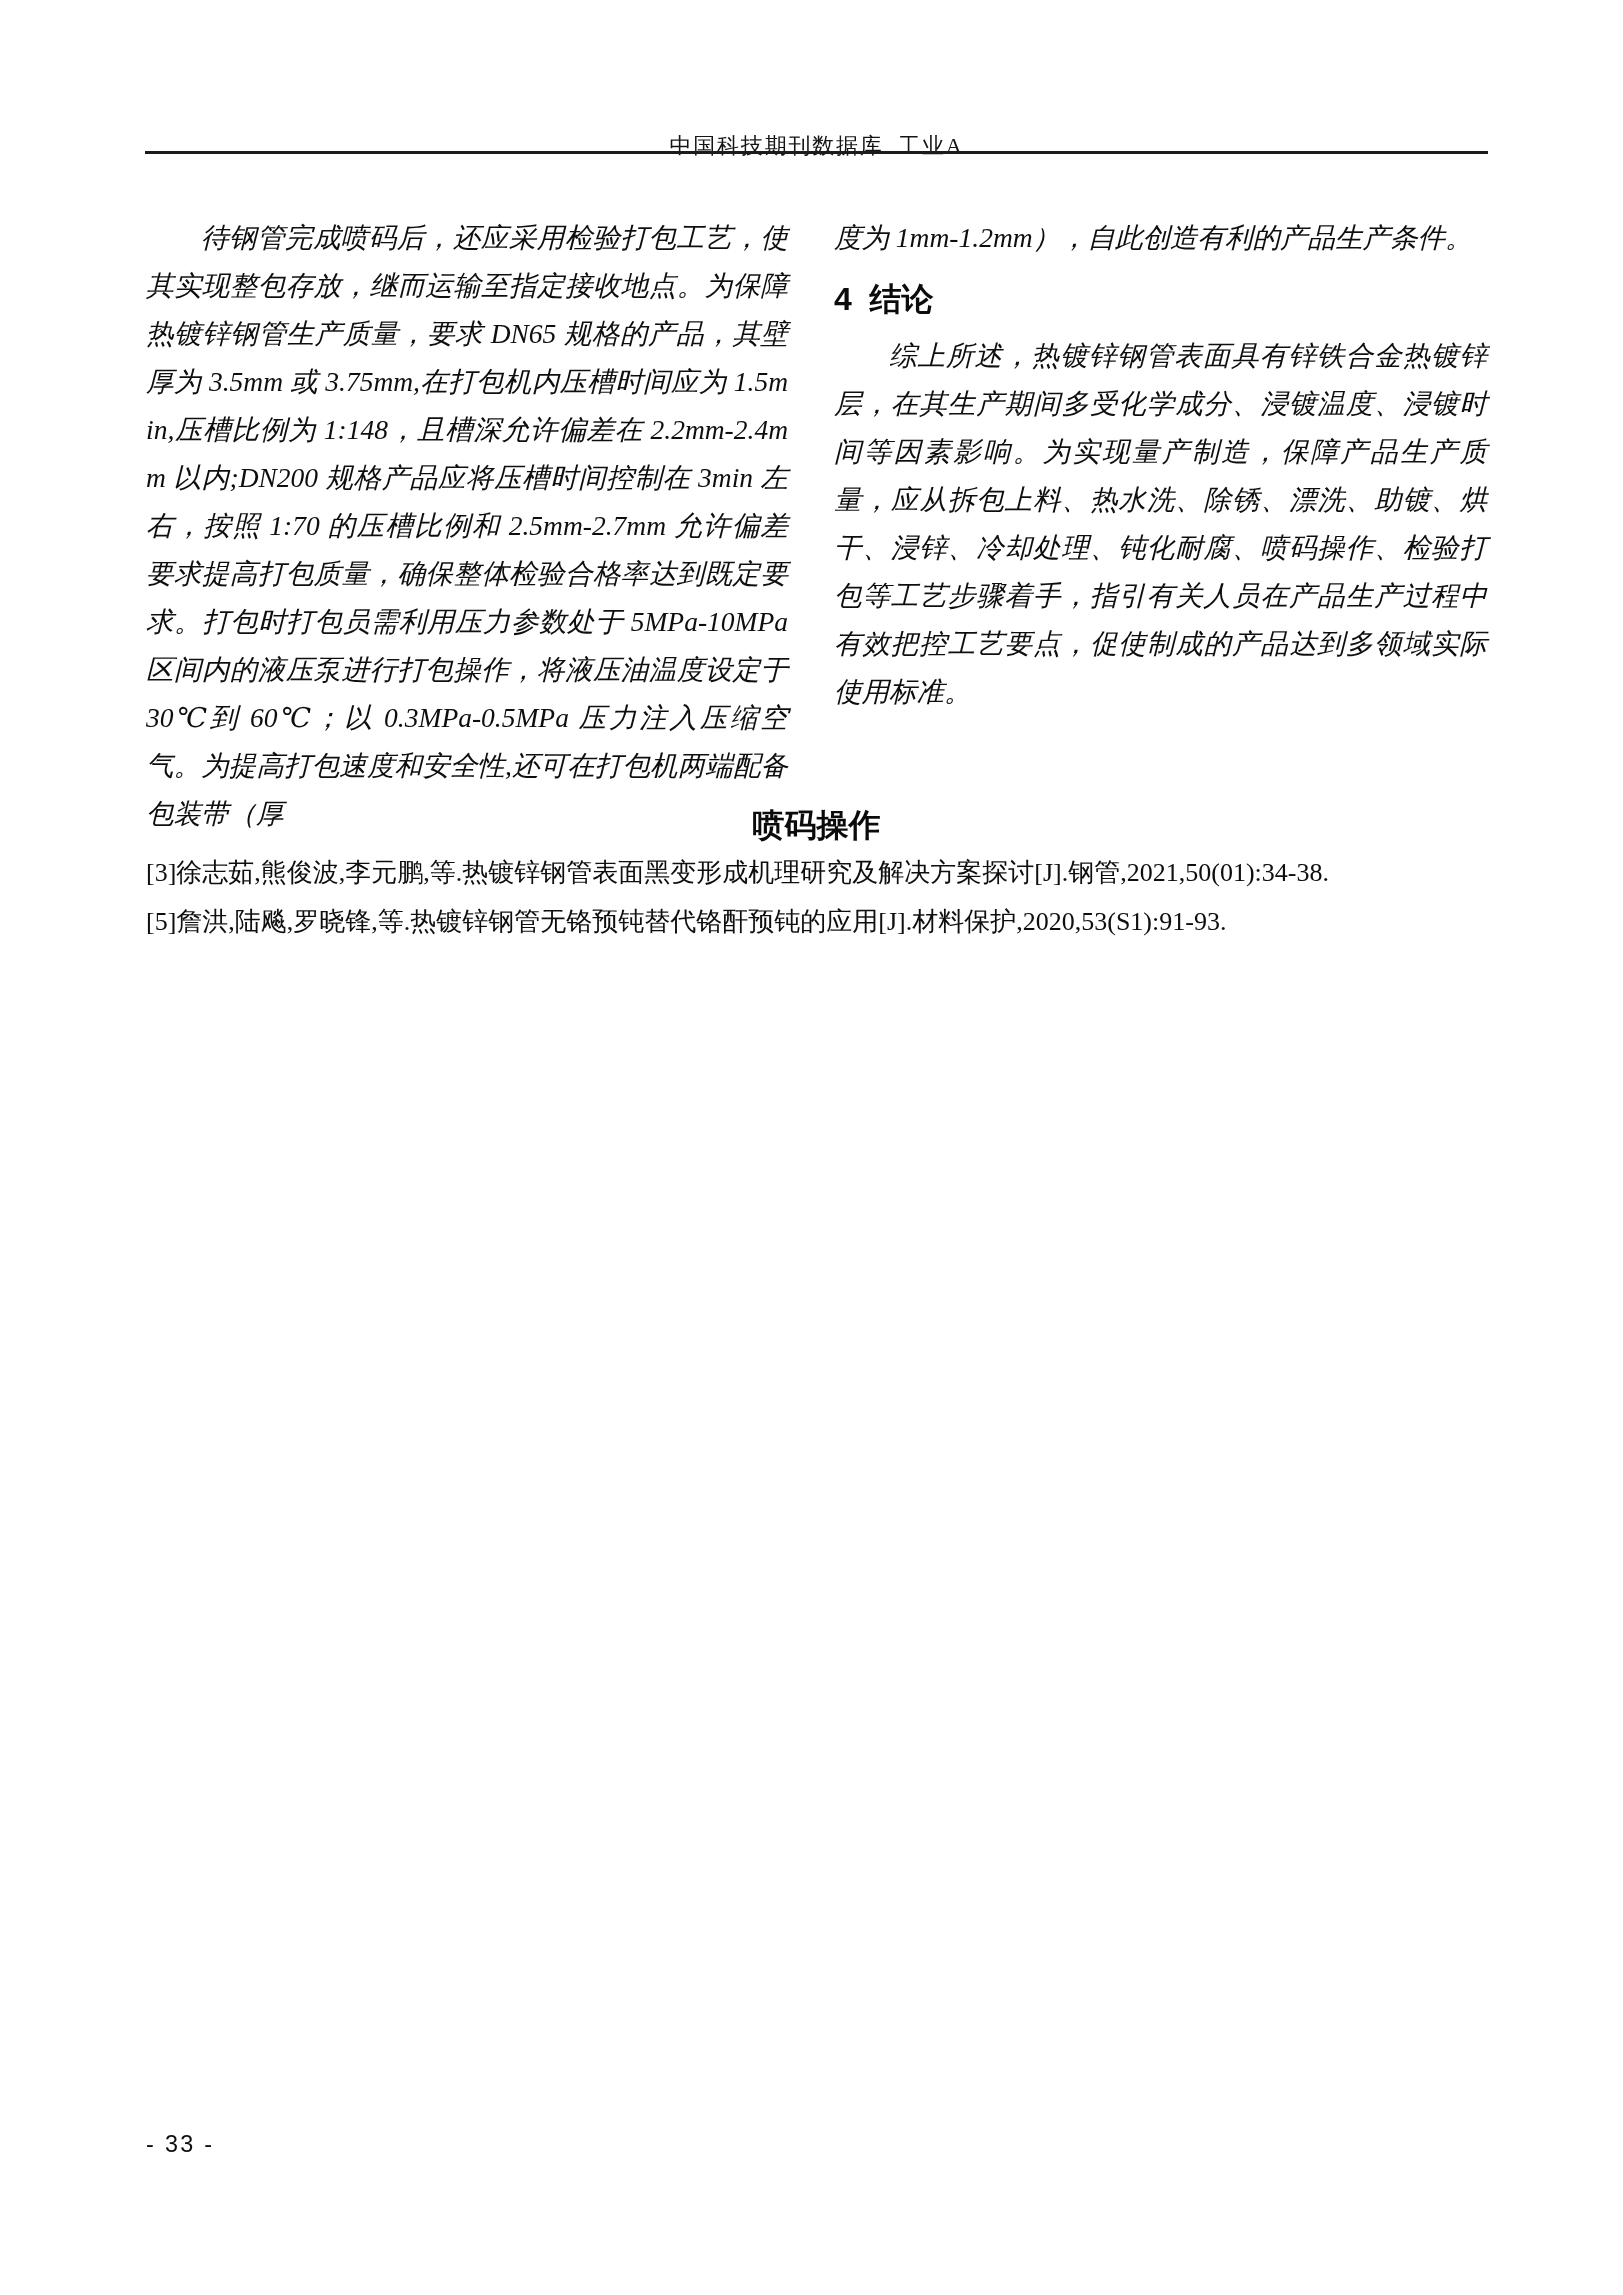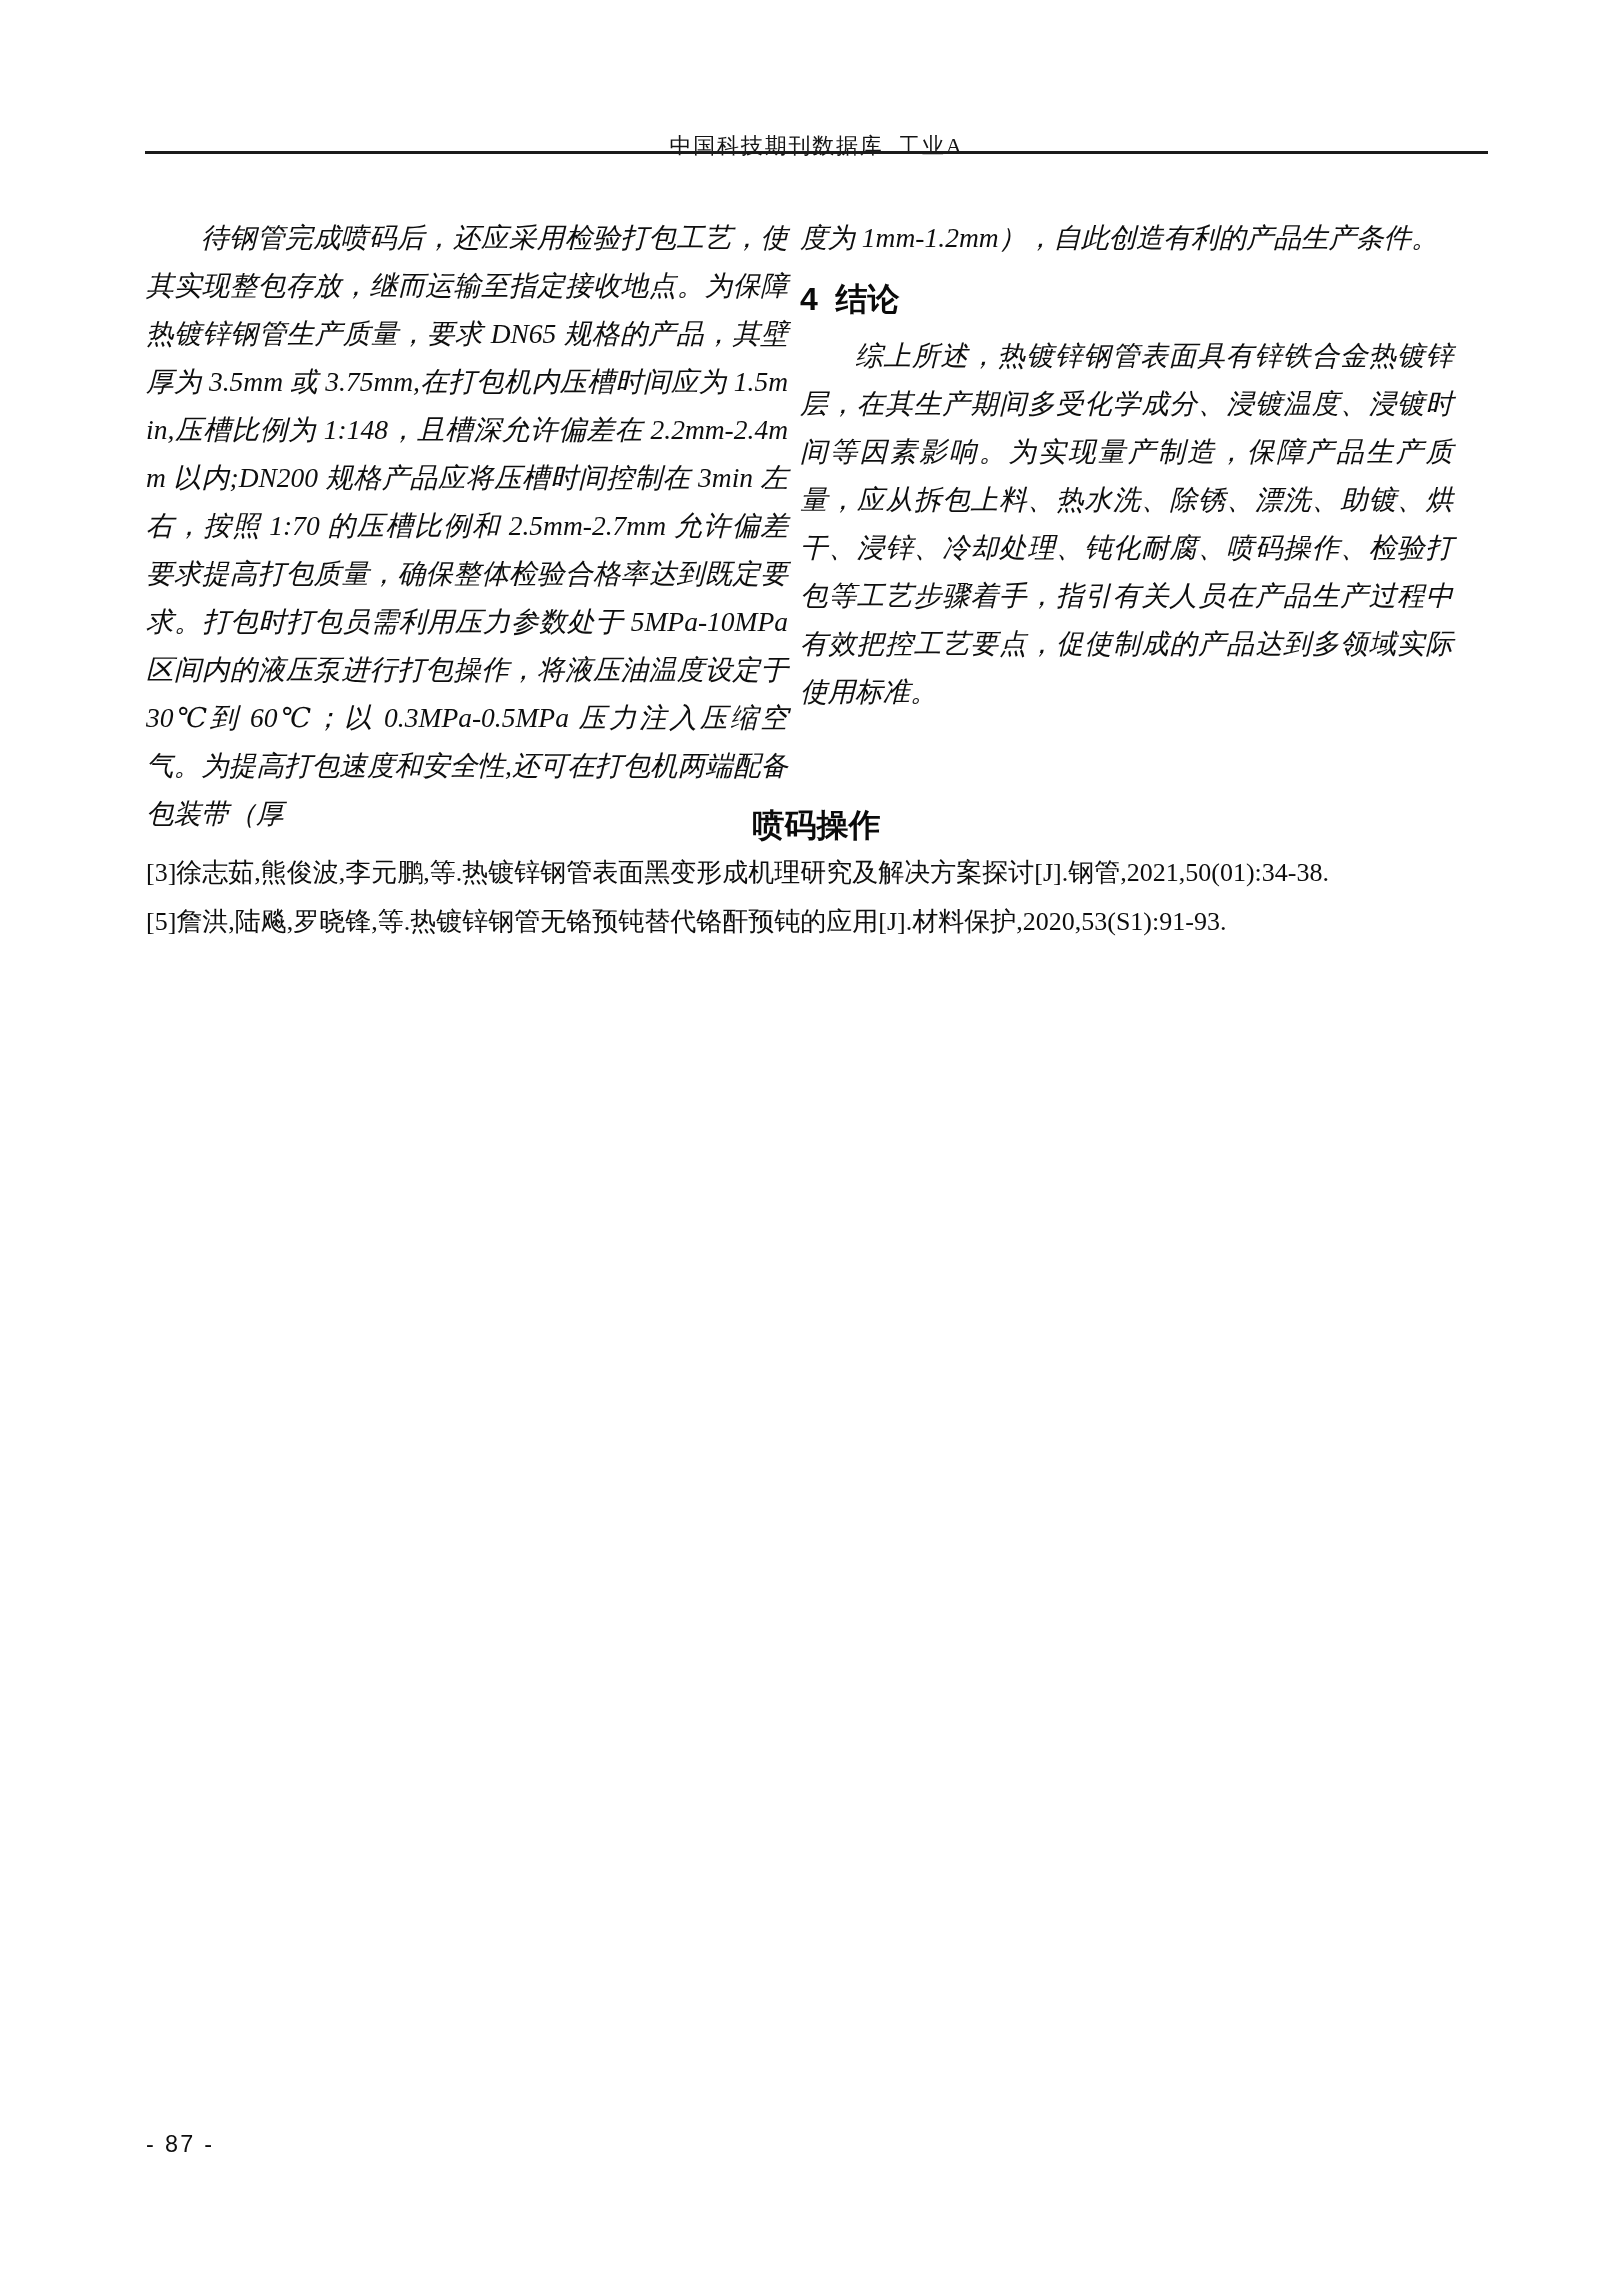--- a/index.html
+++ b/index.html
@@ -41,21 +41,21 @@
     position: absolute;
     top: 214px;
     font-size: 27.5px;
     line-height: 48px;
     text-align: justify;
     text-justify: inter-character;
     word-break: break-all;
     color: #0e0e0e;
   }
   .col-left  { left: 146px;  width: 642px; }
-  .col-right { left: 800px; width: 653px; }
+  .col-right { left: 834px; width: 653px; }
 
   .col p { margin: 0; font-style: italic; }
   .indent-2 { text-indent: 2em; }
 
   .section-heading {
     margin: 9.3px 0 4.7px 0;
     font-family: "Liberation Sans", "DejaVu Sans", sans-serif;
     font-weight: 700;
     font-size: 32px;
     line-height: 56px;
@@ -120,14 +120,14 @@
   <p class="indent-2">综上所述，热镀锌钢管表面具有锌铁合金热镀锌层，在其生产期间多受化学成分、浸镀温度、浸镀时间等因素影响。为实现量产制造，保障产品生产质量，应从拆包上料、热水洗、除锈、漂洗、助镀、烘干、浸锌、冷却处理、钝化耐腐、喷码操作、检验打包等工艺步骤着手，指引有关人员在产品生产过程中有效把控工艺要点，促使制成的产品达到多领域实际使用标准。</p>
 </div>
 
 <div class="ref-heading">喷码操作</div>
 
 <div class="ref-list">
   <p>[3]徐志茹,熊俊波,李元鹏,等.热镀锌钢管表面黑变形成机理研究及解决方案探讨[J].钢管,2021,50(01):34-38.</p>
   <p>[5]詹洪,陆飚,罗晓锋,等.热镀锌钢管无铬预钝替代铬酐预钝的应用[J].材料保护,2020,53(S1):91-93.</p>
 </div>
 
-<div class="page-number">- 87 -</div>
+<div class="page-number">- 33 -</div>
 
 
 </body></html>

